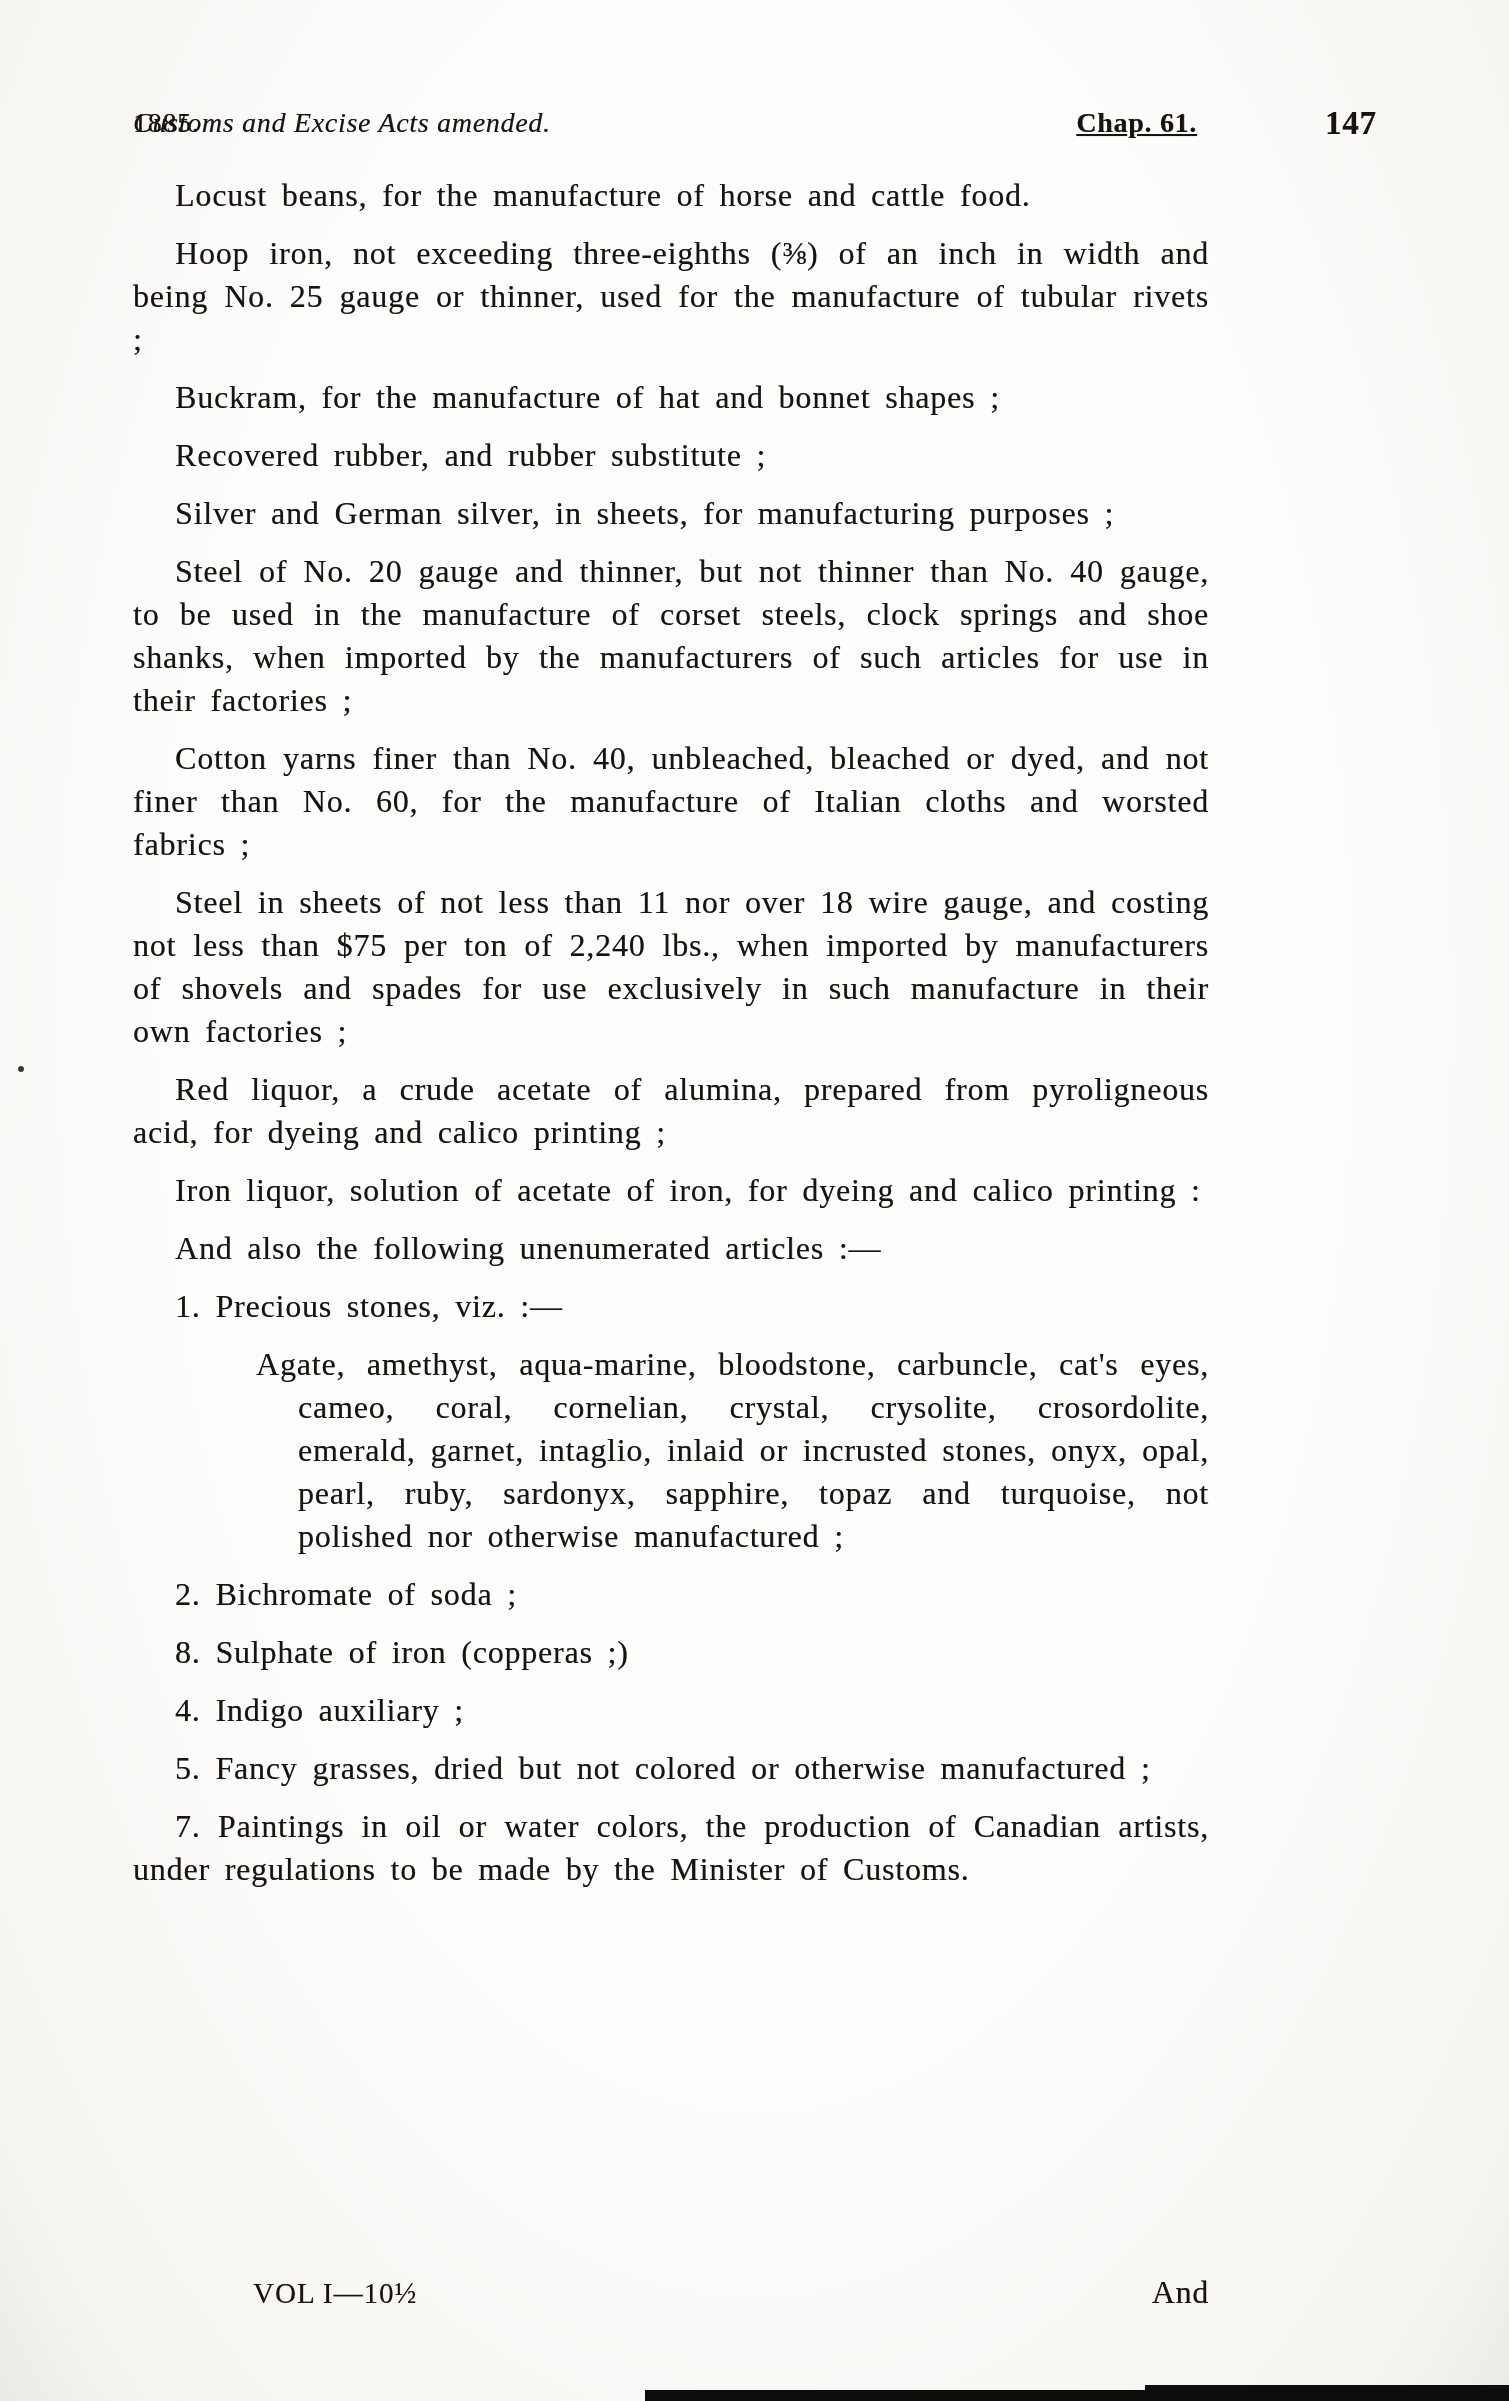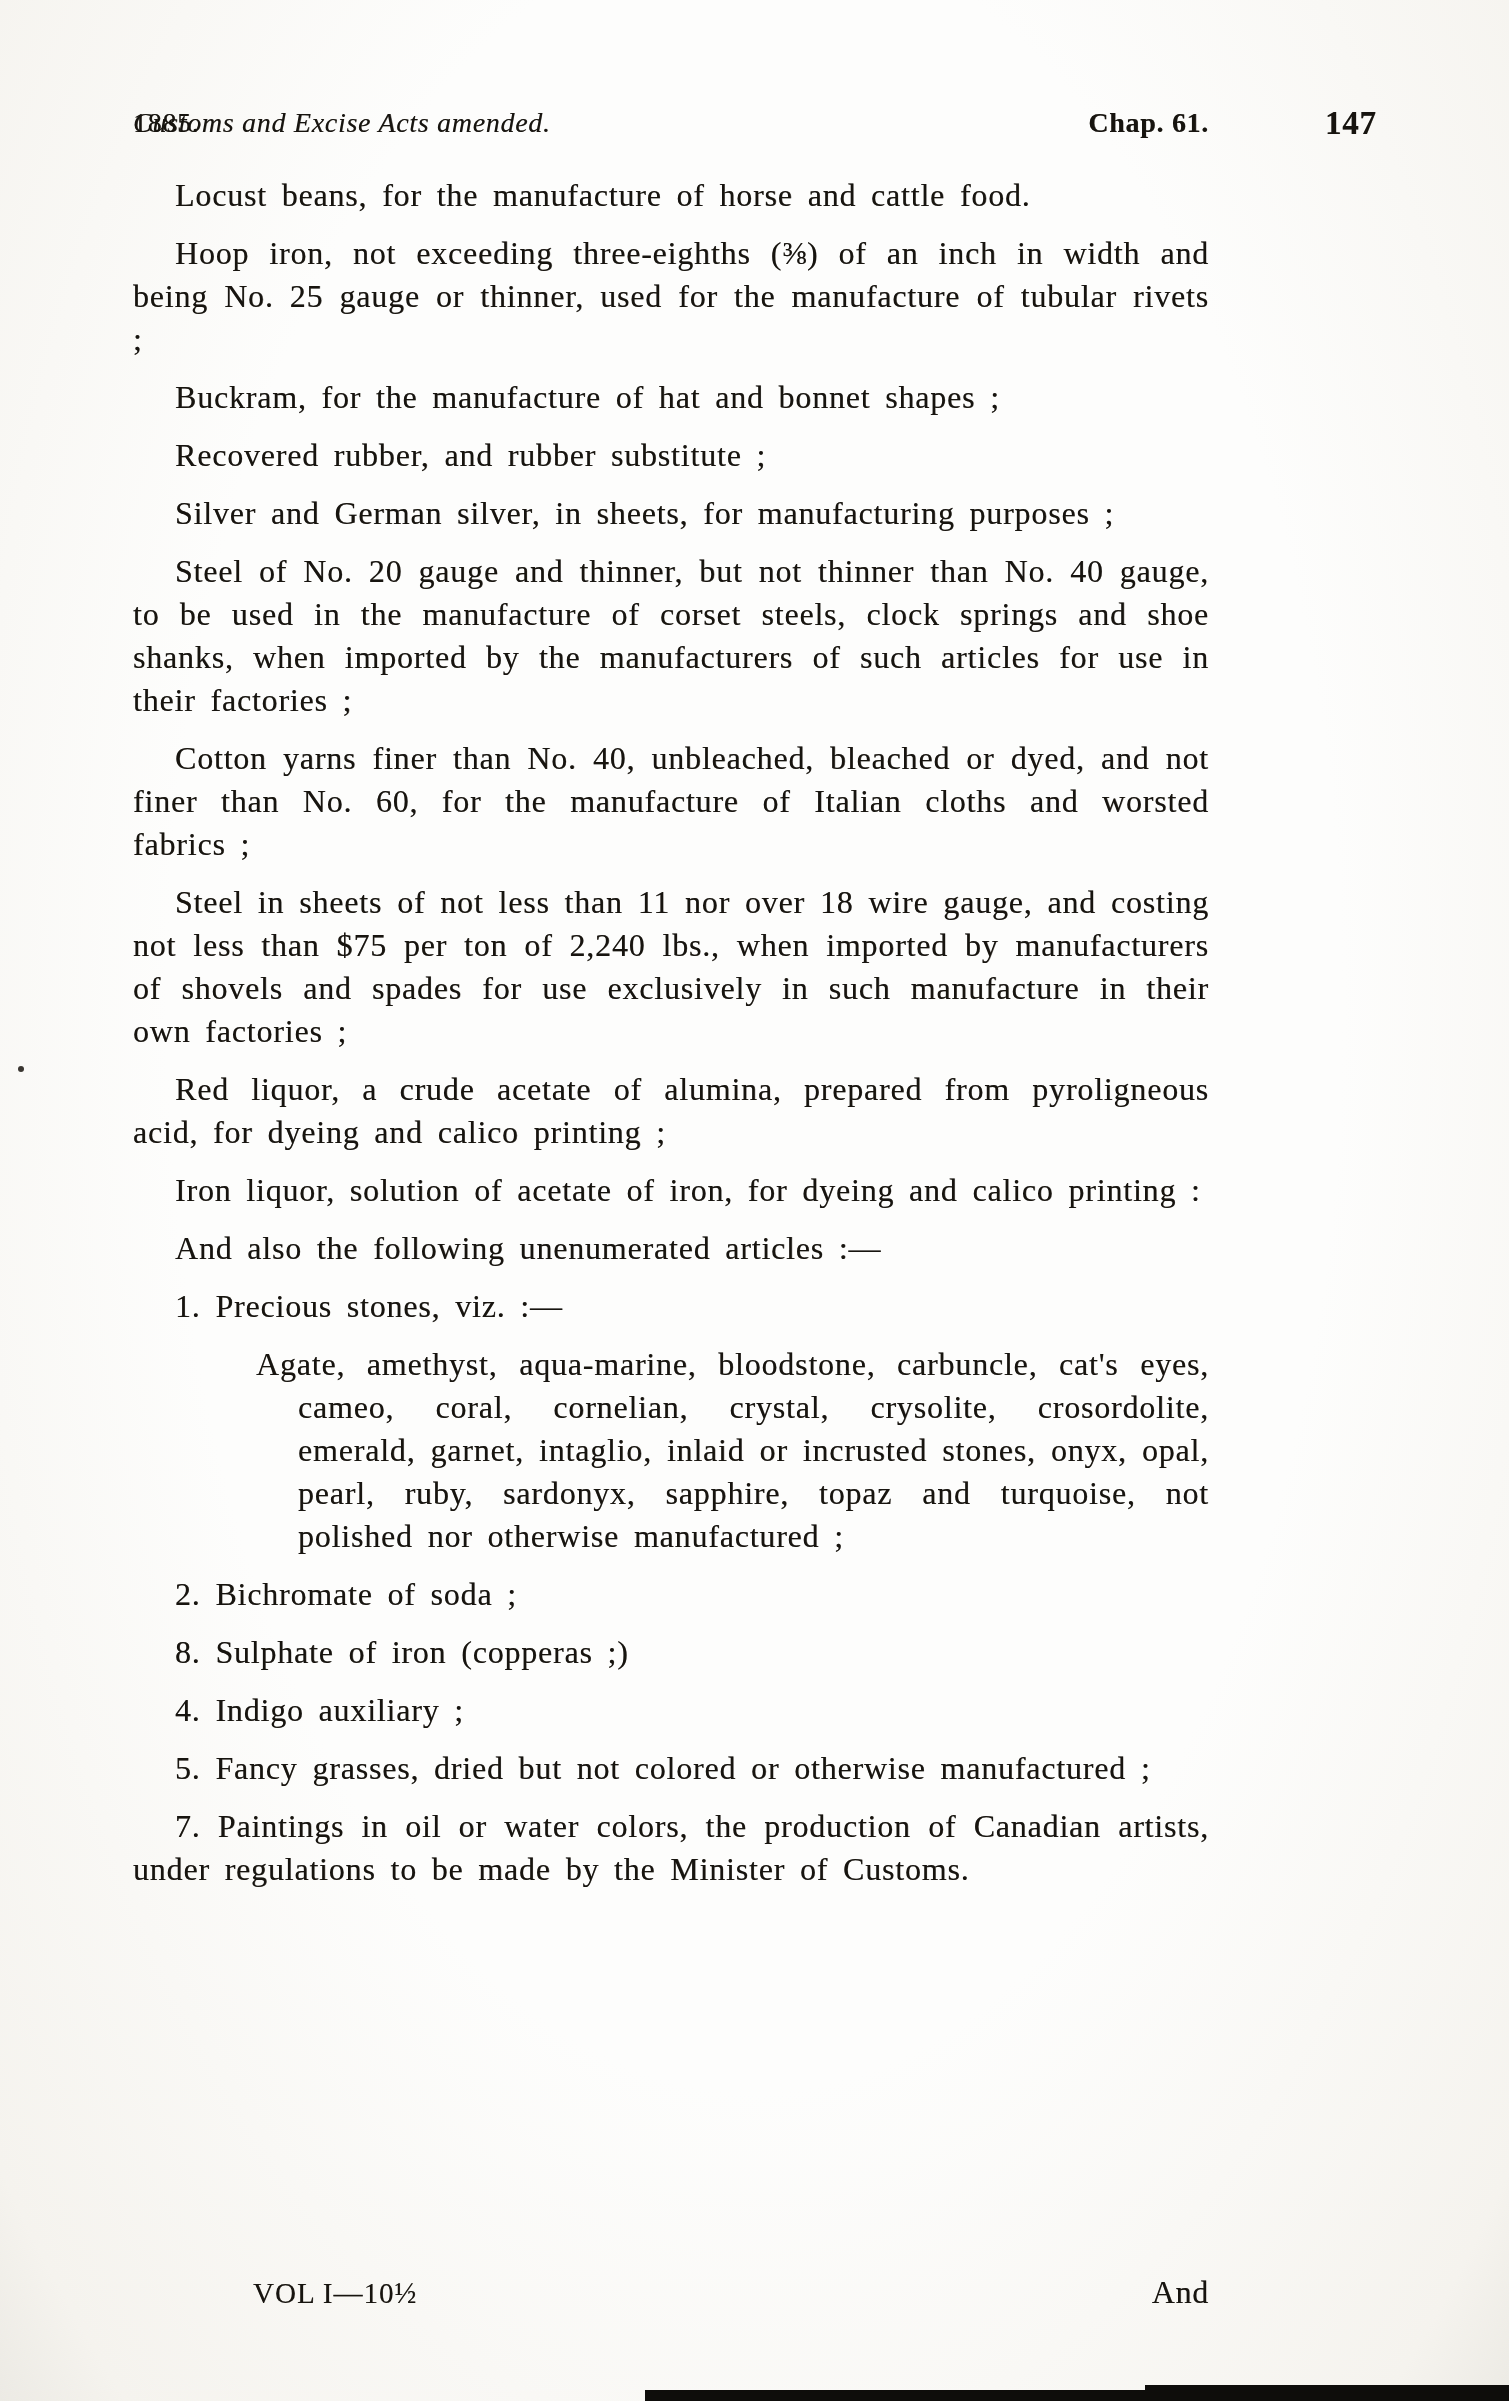--- a/index.html
+++ b/index.html
@@ -29,21 +29,21 @@
     height: 43px;
     font-size: 28px;
     letter-spacing: 0.7px;
   }
   .header .year { position: absolute; left: 0; top: 0; }
   .header .title {
     position: absolute; left: 0; right: 0; top: 0;
     text-align: left;
     font-style: italic;
   }
-  .header .chapter { position: absolute; right: 0; top: 0; font-weight: bold; }
+  .header .chapter { position: absolute; right: 12px; top: 0; font-weight: bold; text-decoration: underline; }
 
   .page-number {
     position: absolute;
     left: 1325px;
     top: 105px;
     font-size: 33px;
     font-weight: bold;
     letter-spacing: 0.7px;
     text-align: center;
   }

